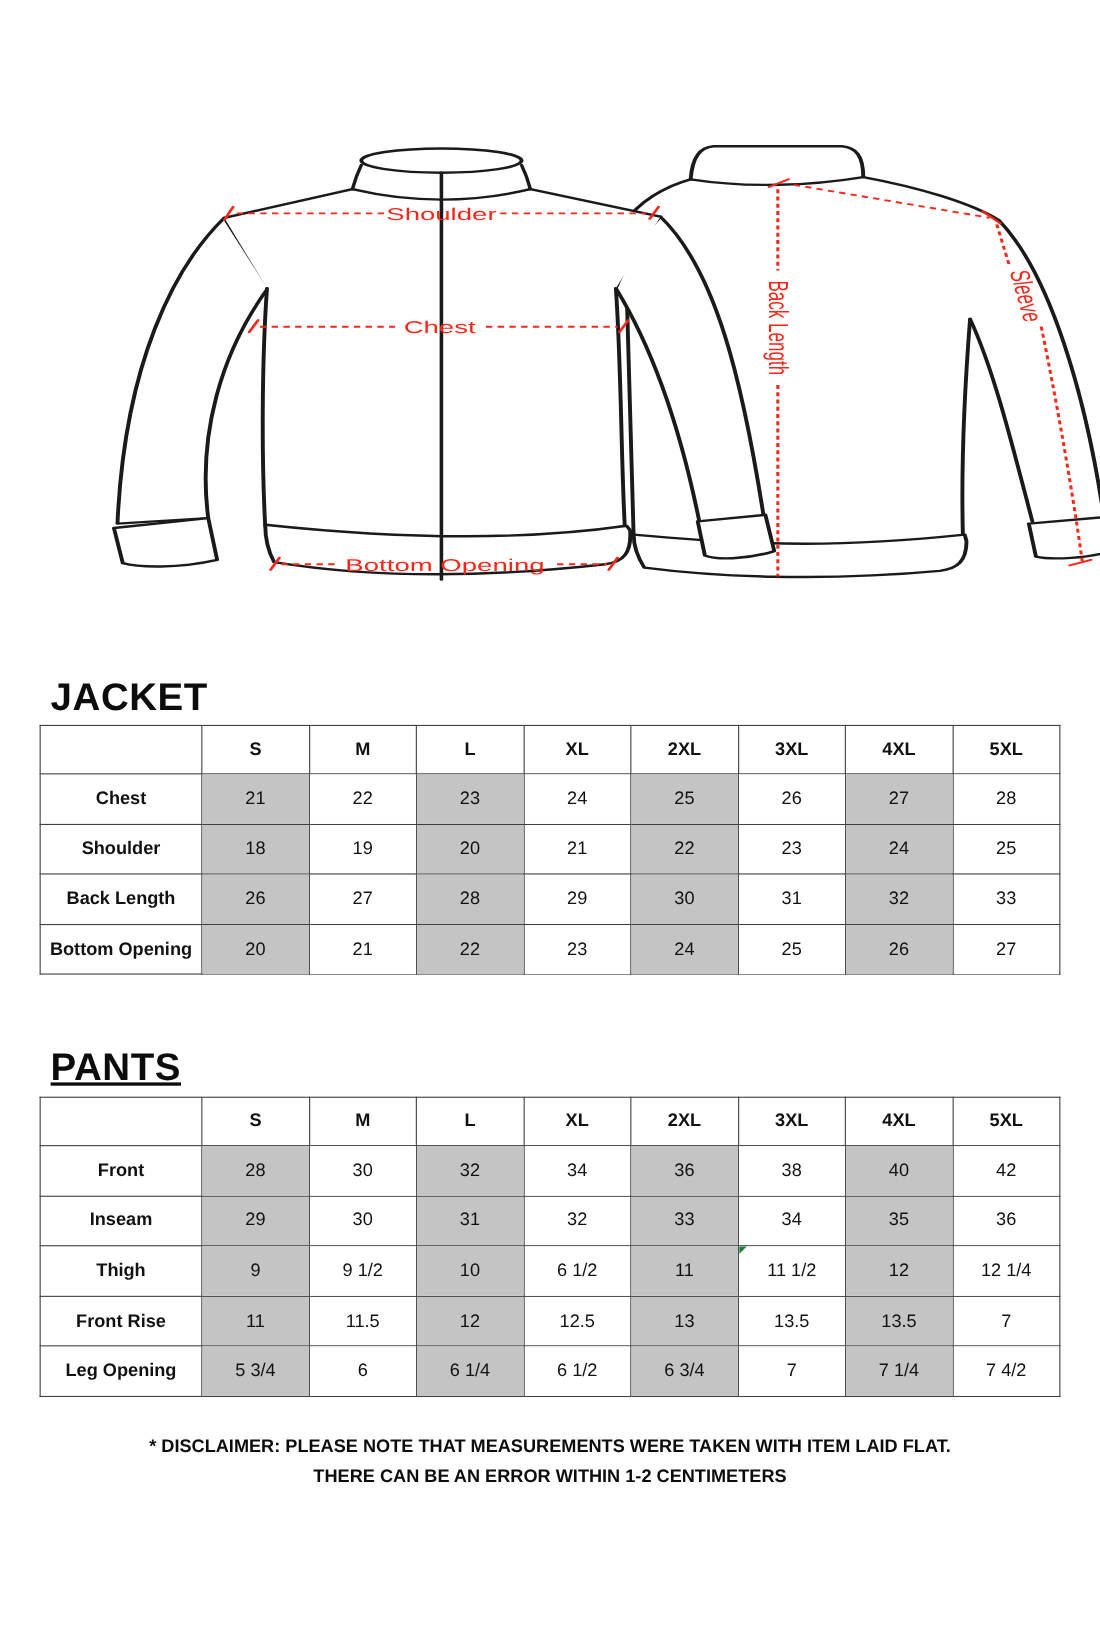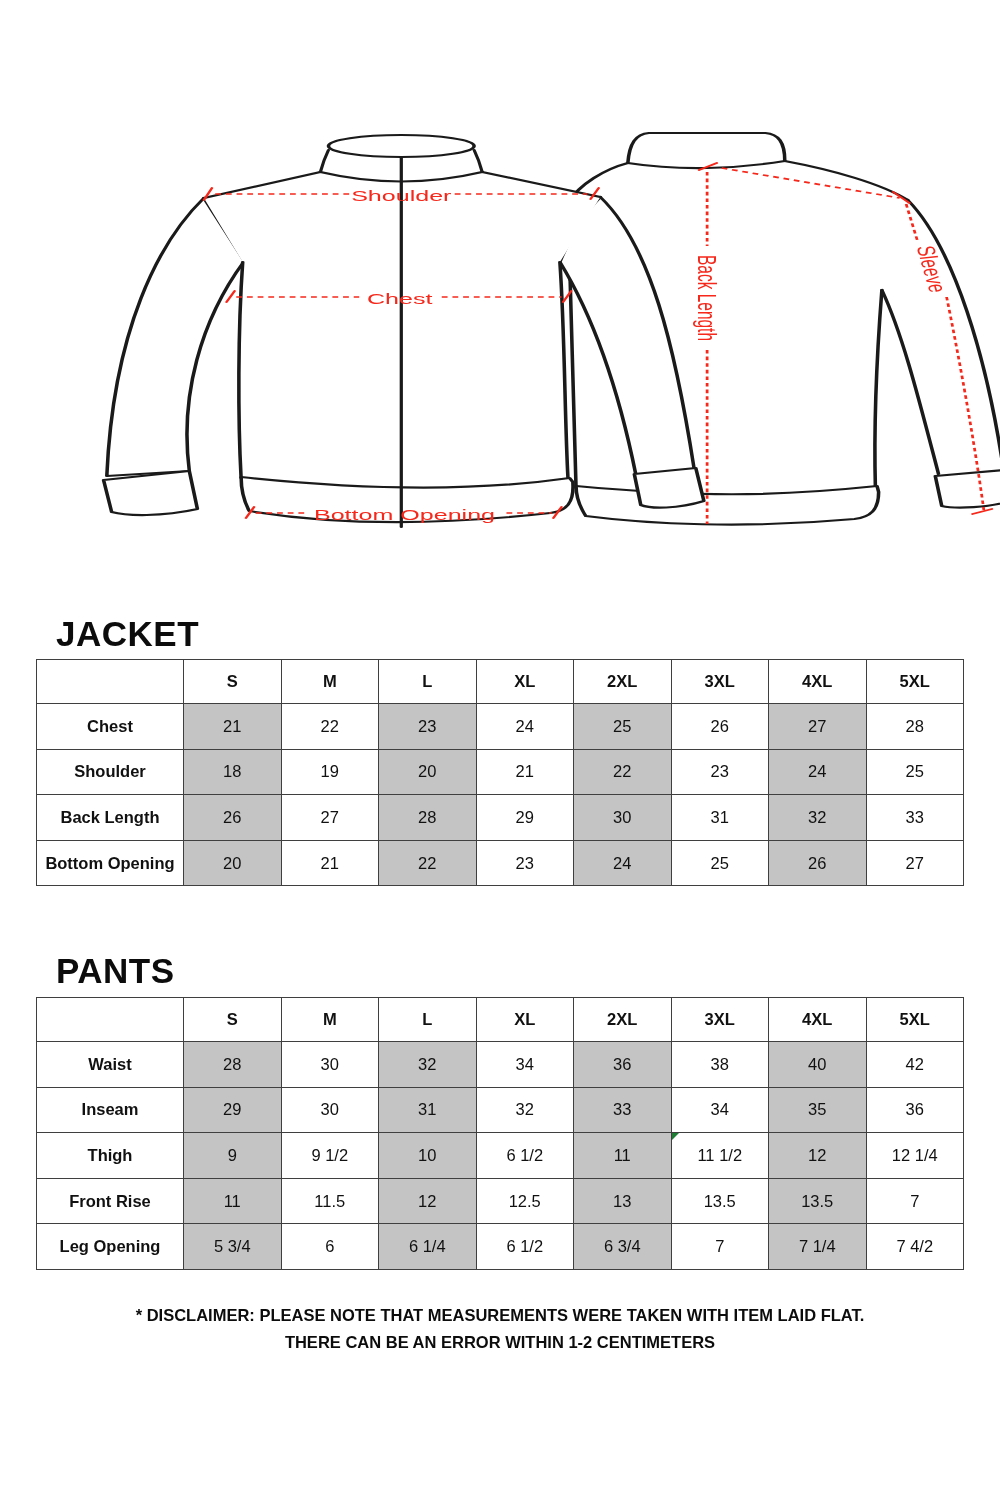--- a/index.html
+++ b/index.html
@@ -11,25 +11,25 @@
   #diagram { position:absolute; left:0; top:0; }
   .g-fill  { fill:#ffffff; stroke:none; }
   .g-shape { fill:#ffffff; stroke:#1a1a1a; stroke-width:2.2; stroke-linejoin:round; }
   .g-line  { fill:none; stroke:#1a1a1a; stroke-width:2.2; stroke-linecap:round; stroke-linejoin:round; }
   .g-thin  { fill:none; stroke:#1a1a1a; stroke-width:2; stroke-linecap:round; }
   .m-dash  { fill:none; stroke:#f5281b; stroke-width:1.7; stroke-dasharray:3.6 3; }
   .m-tick  { fill:none; stroke:#f5281b; stroke-width:1.7; stroke-linecap:round; }
   .m-label { fill:#f5281b; font-size:15.5px; font-family:"Liberation Sans", sans-serif; }
 
   .sec-title {
-    position:absolute; left:56px; margin:0;
+    position:absolute; left:46px; margin:0;
     font-size:35px; line-height:36px; font-weight:bold; letter-spacing:0.5px; color:#0c0c0c;
   }
   #jacket-title { top:616px; }
-  #pants-title  { top:953px; }
+  #pants-title  { top:953px;text-decoration:underline; }
 
   table.size-table {
     position:absolute; left:36px; width:928px;
     border-collapse:collapse; table-layout:fixed;
     font-size:16.5px;
   }
   #jacket-table { top:659px; }
   #pants-table  { top:997px; }
   .size-table th, .size-table td {
     border:1.6px solid #3f3f3f; text-align:center; vertical-align:middle;
@@ -265,21 +265,21 @@
         <th>L</th>
         <th>XL</th>
         <th>2XL</th>
         <th>3XL</th>
         <th>4XL</th>
         <th>5XL</th>
       </tr>
     </thead>
     <tbody>
       <tr>
-        <th>Waist</th>
+        <th>Front</th>
         <td class="shaded">28</td>
         <td>30</td>
         <td class="shaded">32</td>
         <td>34</td>
         <td class="shaded">36</td>
         <td>38</td>
         <td class="shaded">40</td>
         <td>42</td>
       </tr>
       <tr>

